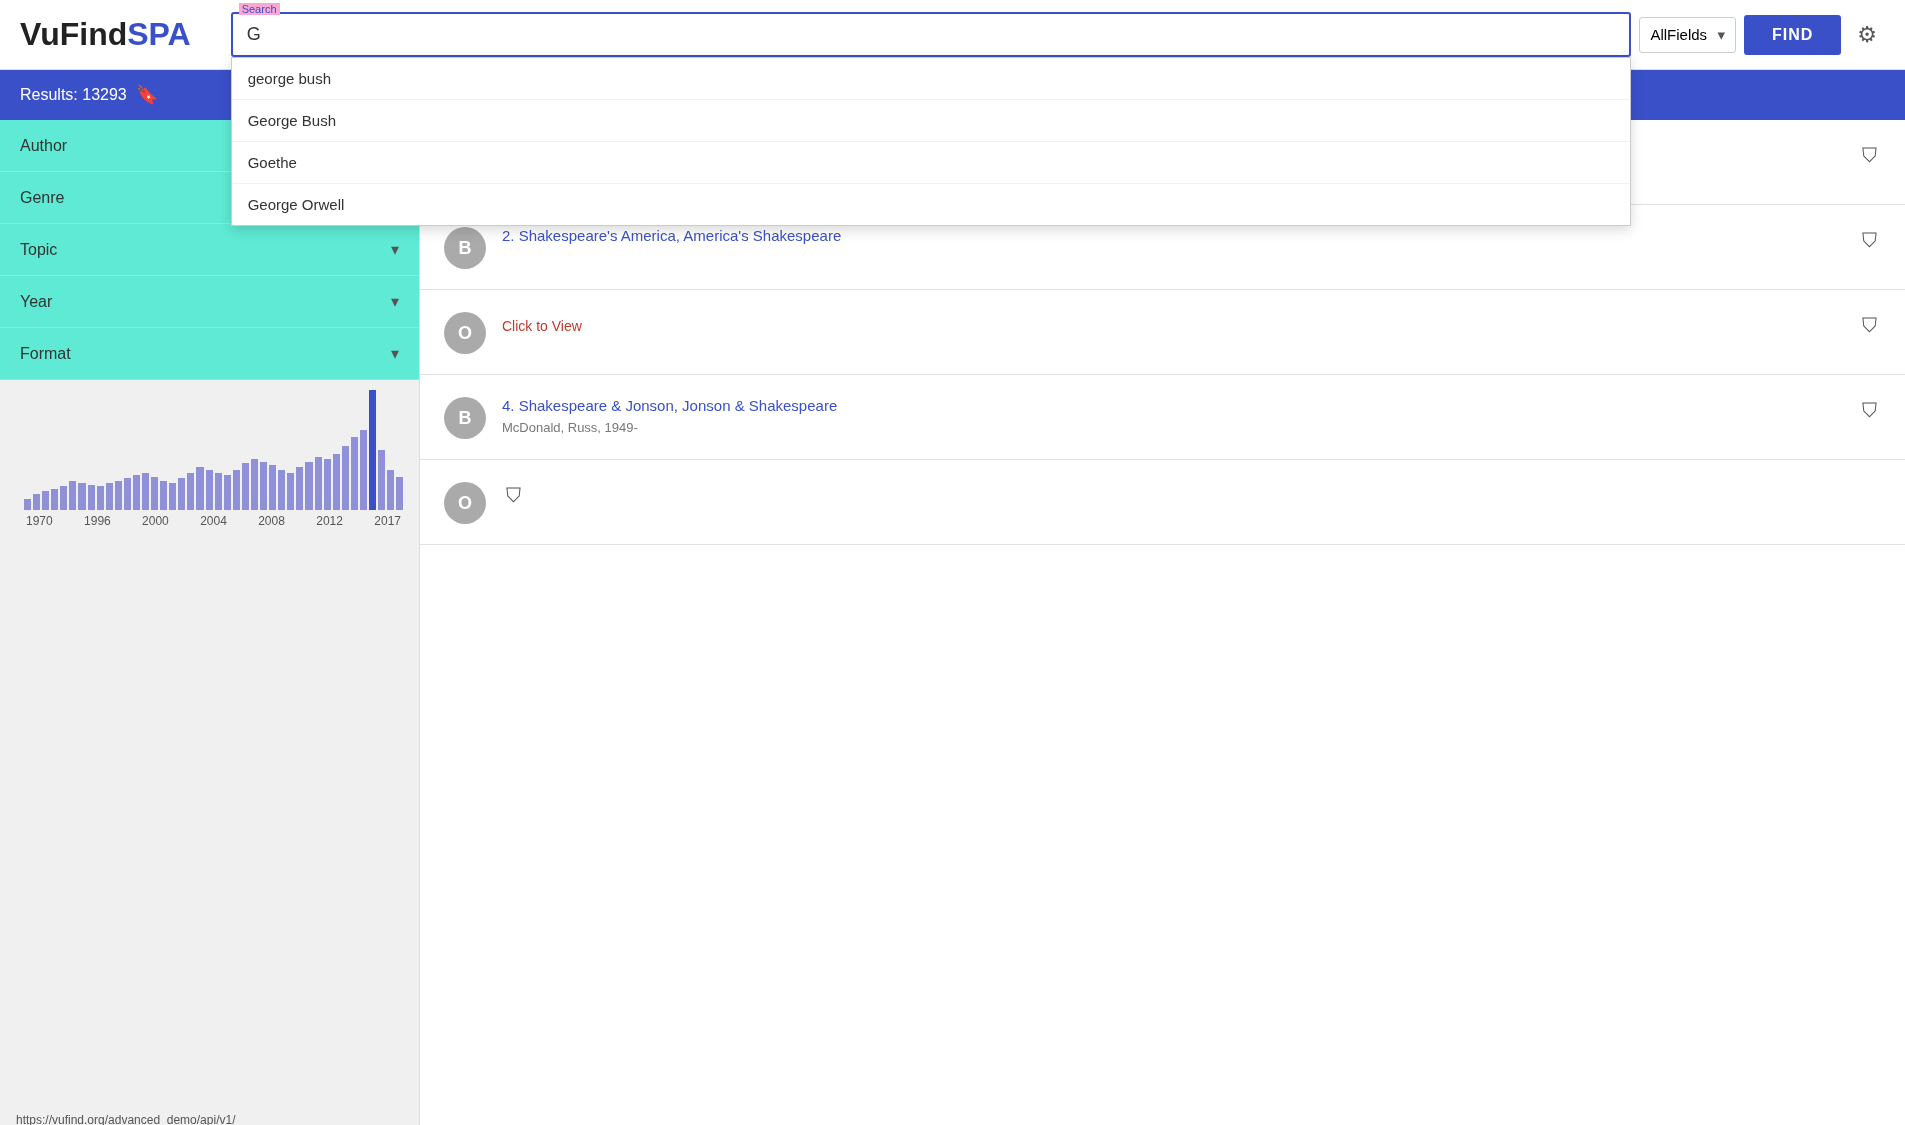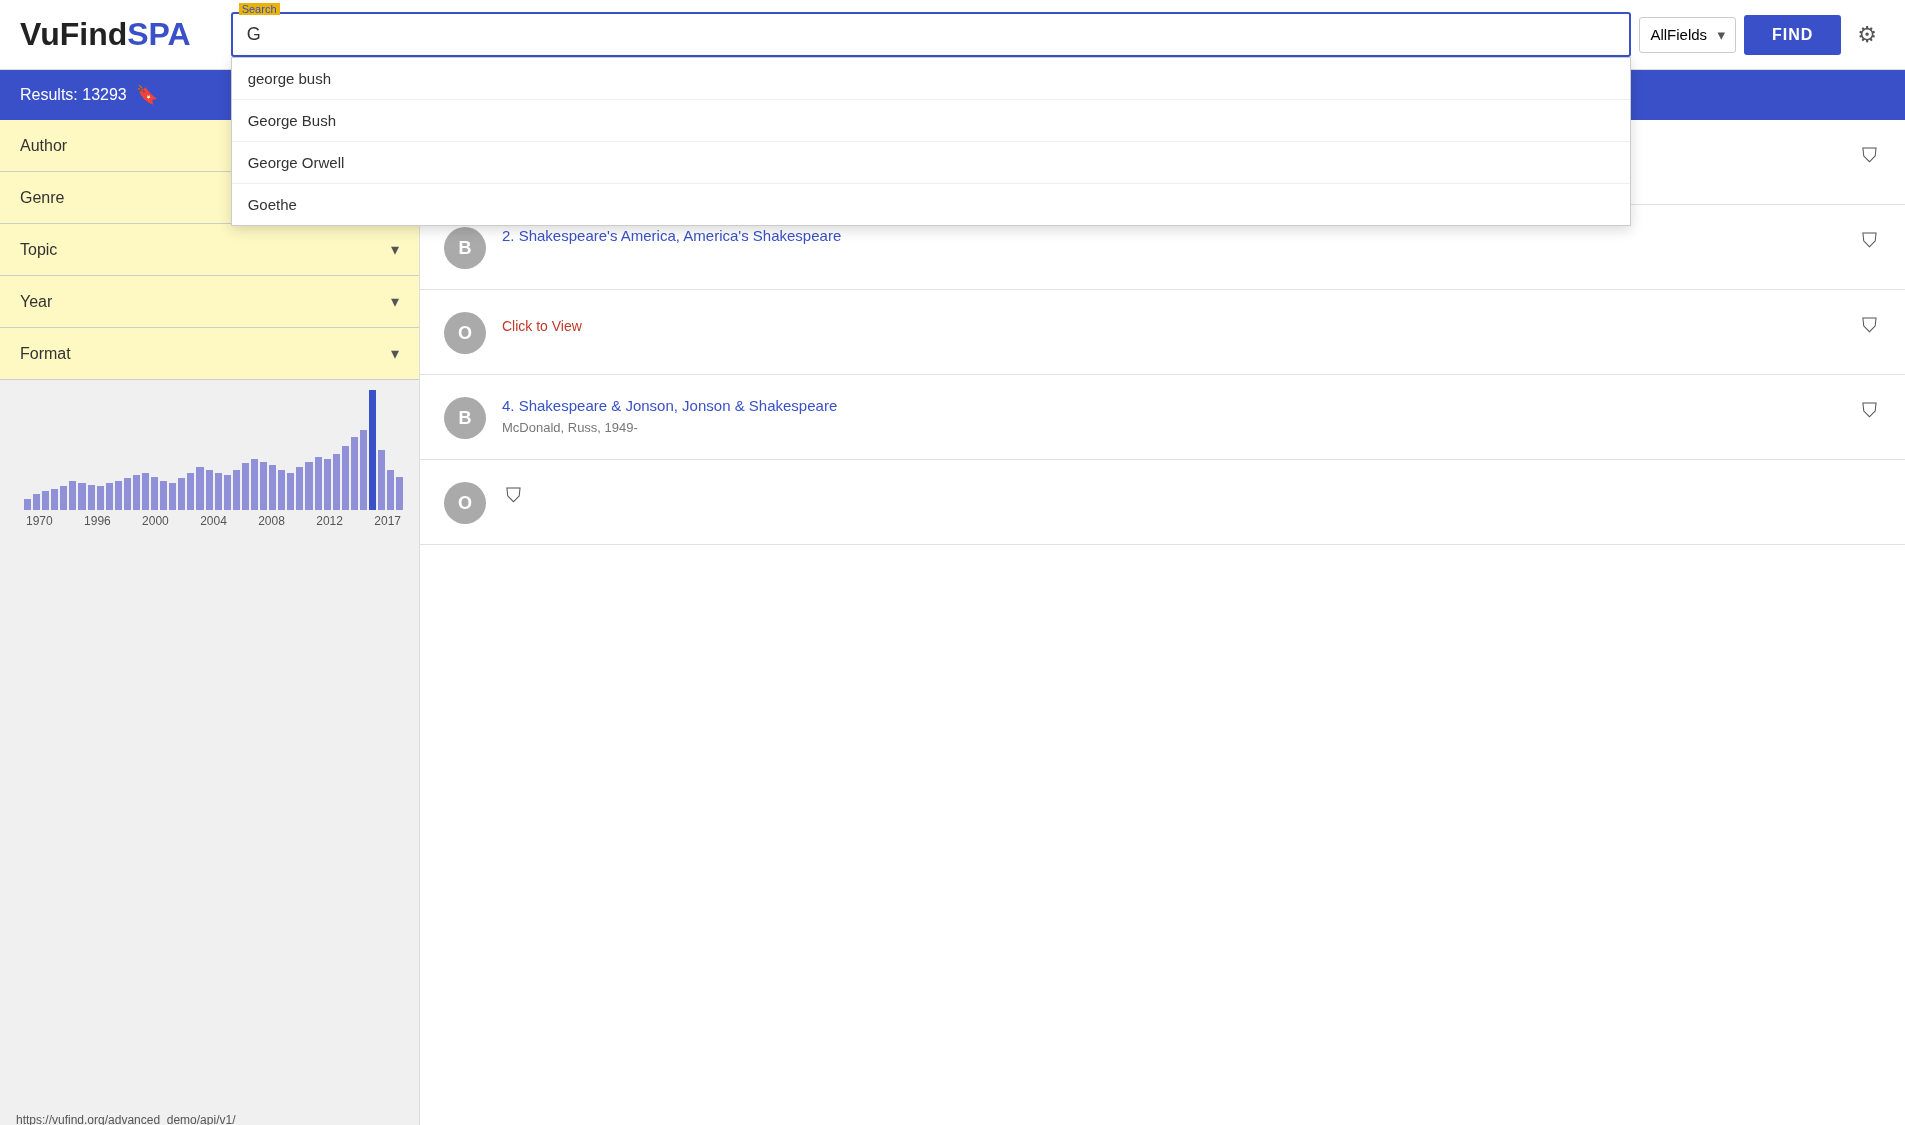--- a/index.html
+++ b/index.html
@@ -34,21 +34,21 @@
     .search-box-wrapper {
       position: relative;
       flex: 1;
     }
     .search-label {
       position: absolute;
       top: -9px;
       left: 8px;
       font-size: 11px;
       color: #3a50c8;
-      background: #eab308;
+      background: #f9a8d4;
       padding: 0 3px;
       z-index: 2;
     }
     .search-input {
       width: 100%;
       border: 2px solid #3a50c8;
       border-radius: 3px;
       padding: 10px 14px;
       font-size: 18px;
       outline: none;
@@ -148,21 +148,21 @@
     }
     .facet-section {
       border-bottom: 1px solid #ccc;
     }
     .facet-header {
       display: flex;
       justify-content: space-between;
       align-items: center;
       padding: 16px 20px;
       cursor: pointer;
-      background: #fef9c3;
+      background: #5eead4;
     }
     .facet-title {
       font-size: 16px;
       color: #333;
     }
     .facet-chevron {
       color: #555;
       font-size: 16px;
     }
 
@@ -269,22 +269,22 @@
   </div>
 
   <div class="search-area">
     <div class="search-box-wrapper">
       <span class="search-label">Search</span>
       <input class="search-input" type="text" value="G" style="">
       <div class="search-dropdown">
 
       <div class="search-dropdown-item">george bush</div>
           <div class="search-dropdown-item">George Bush</div>
+          <div class="search-dropdown-item">Goethe</div>
           <div class="search-dropdown-item">George Orwell</div>
-          <div class="search-dropdown-item">Goethe</div>
         </div>
     </div>
 
     <div class="field-select-wrapper">
       <select>
       <option value="AllFields">AllFields</option><option value="Title">Title</option><option value="Author">Author</option><option value="Subject">Subject</option><option value="ISBN">ISBN</option></select>
       <span class="field-chevron">▾</span>
     </div>
 
     <button class="find-btn">FIND</button>

